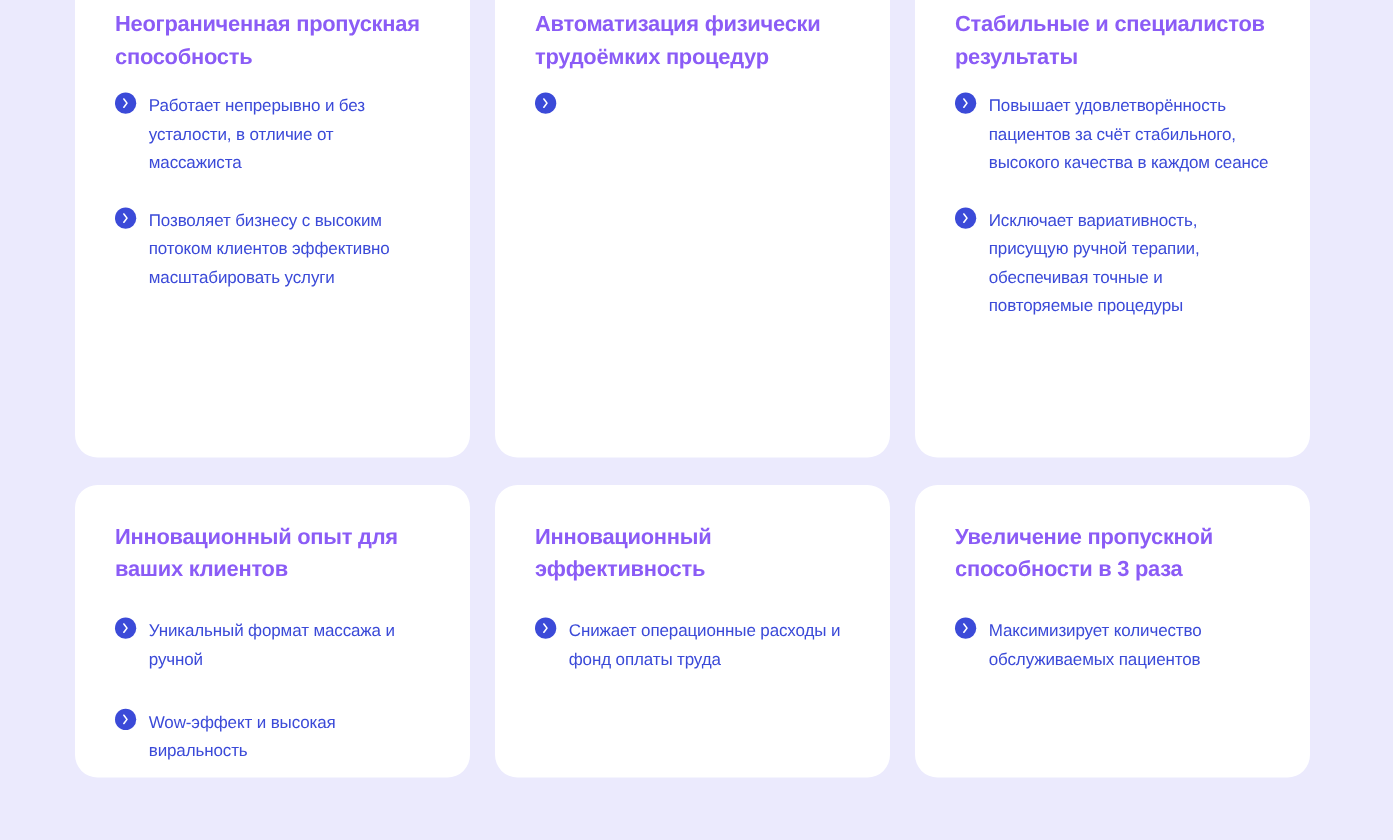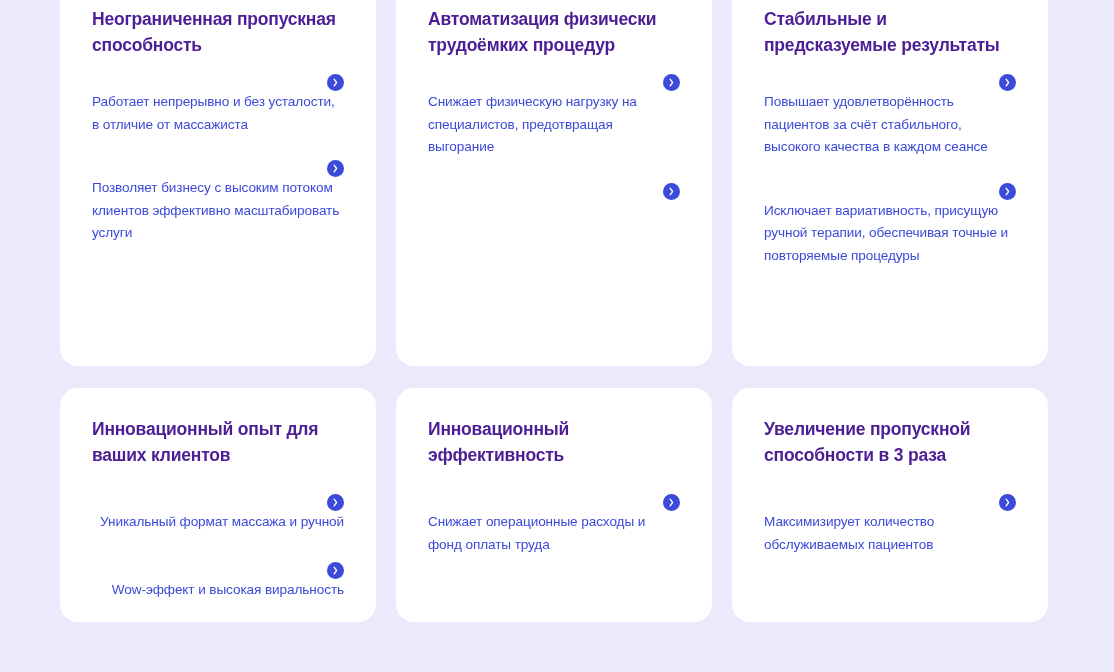--- a/index.html
+++ b/index.html
@@ -36,40 +36,40 @@
     overflow: hidden;
   }
   .card-row1 {
     height: 388px;
     margin-top: -22px;
   }
   .card-row2 {
     height: 234px;
   }
   .card-title {
-    color: #4c1d95;
+    color: #8b5cf6;
     font-size: 17.5px;
     line-height: 26px;
     font-weight: bold;
     letter-spacing: -0.2px;
     margin: 0 0 16px 0;
   }
   .card-row2 .card-title {
     margin-bottom: 26px;
   }
   .bullets {
     list-style: none;
     margin: 0;
     padding: 0;
   }
   .bullet {
     display: flex;
-    align-items: flex-end;
+    align-items: flex-start;
+    gap: 10px;
     margin-bottom: 24px;
-    flex-direction: column;
   }
   .bullet:last-child {
     margin-bottom: 0;
   }
   .bullet-icon {
     flex: 0 0 auto;
     width: 17px;
     height: 17px;
     border-radius: 50%;
     background: #3b4ad8;
@@ -122,34 +122,26 @@
 
     <div class="card card-row1">
       <h3 class="card-title">Автоматизация физически трудоёмких процедур</h3>
       <ul class="bullets">
         <li class="bullet">
           <span class="bullet-icon">
             <svg width="17" height="17" viewBox="0 0 17 17" aria-hidden="true">
                 <path d="M7.1 5.2 L9.6 8.5 L7.1 11.8" fill="none" stroke="#ffffff" stroke-width="1.3" stroke-linecap="round" stroke-linejoin="round"></path>
               </svg>
           </span>
-          <span class="bullet-text">Снижает физическую нагрузку на специалистов, предотвращая выгорание</span>
-        </li>
-        <li class="bullet">
-          <span class="bullet-icon">
-            <svg width="17" height="17" viewBox="0 0 17 17" aria-hidden="true">
-                <path d="M7.1 5.2 L9.6 8.5 L7.1 11.8" fill="none" stroke="#ffffff" stroke-width="1.3" stroke-linecap="round" stroke-linejoin="round"></path>
-              </svg>
-          </span>
         </li>
       </ul>
     </div>
 
     <div class="card card-row1">
-      <h3 class="card-title">Стабильные и предсказуемые результаты</h3>
+      <h3 class="card-title">Стабильные и специалистов результаты</h3>
       <ul class="bullets">
         <li class="bullet">
           <span class="bullet-icon">
             <svg width="17" height="17" viewBox="0 0 17 17" aria-hidden="true">
                 <path d="M7.1 5.2 L9.6 8.5 L7.1 11.8" fill="none" stroke="#ffffff" stroke-width="1.3" stroke-linecap="round" stroke-linejoin="round"></path>
               </svg>
           </span>
           <span class="bullet-text">Повышает удовлетворённость пациентов за счёт стабильного, высокого качества в каждом сеансе</span>
         </li>
         <li class="bullet">

